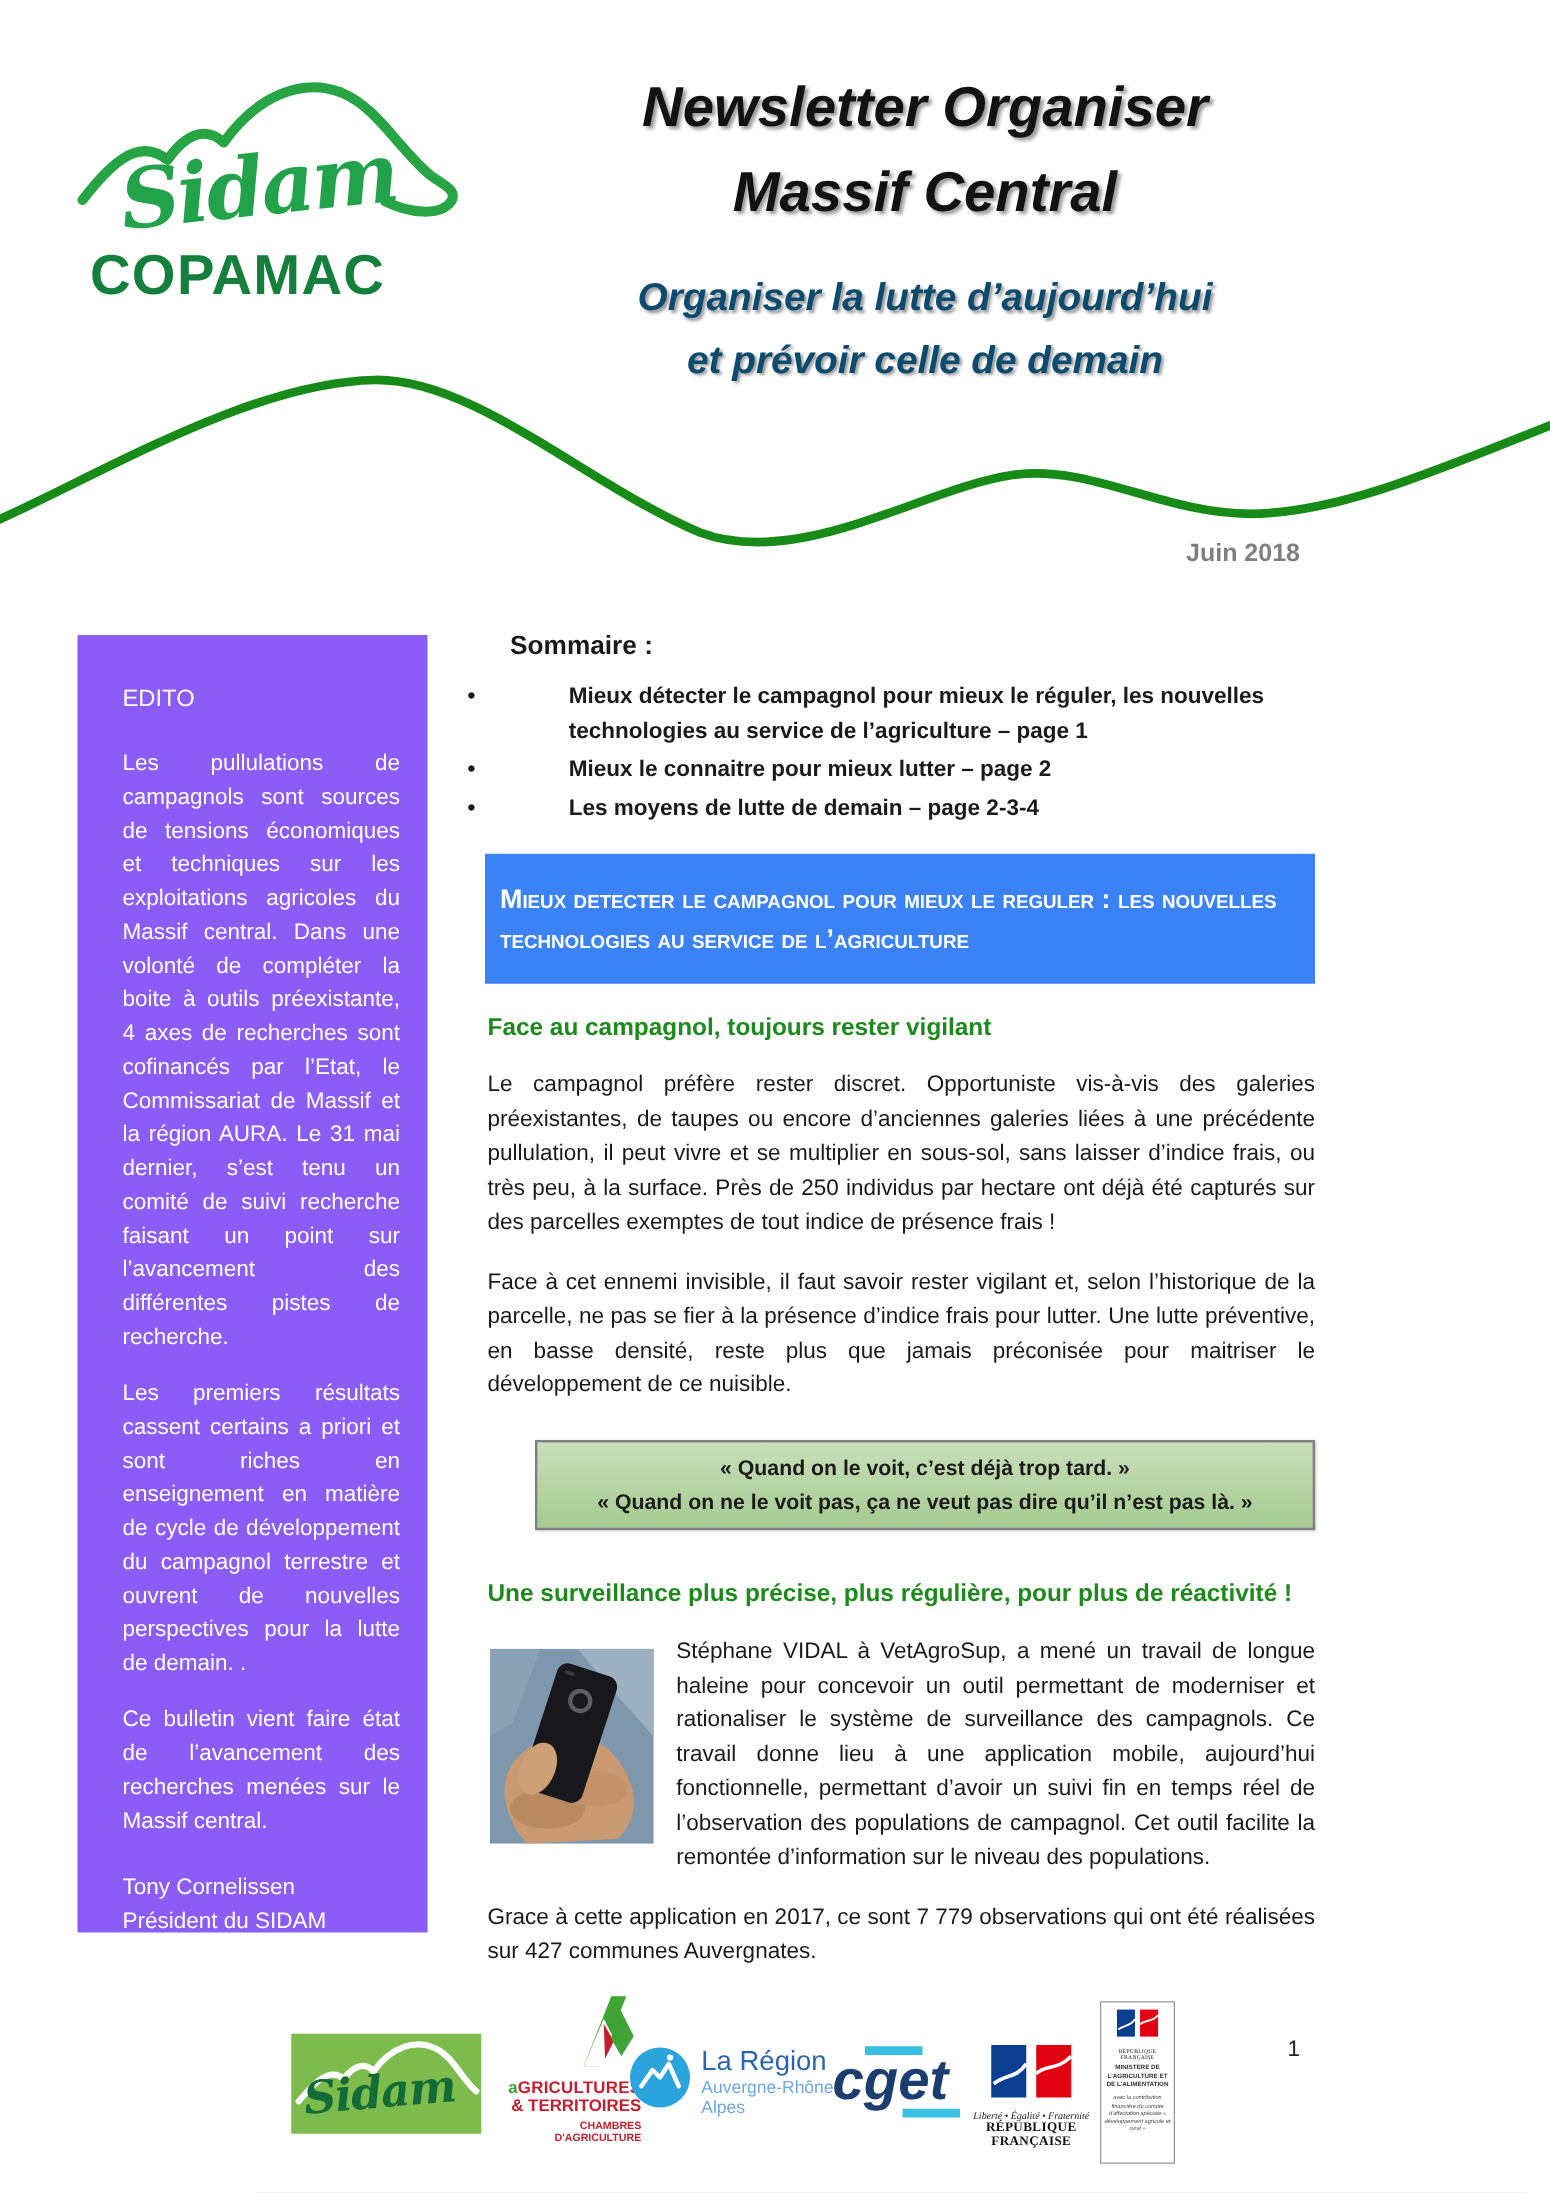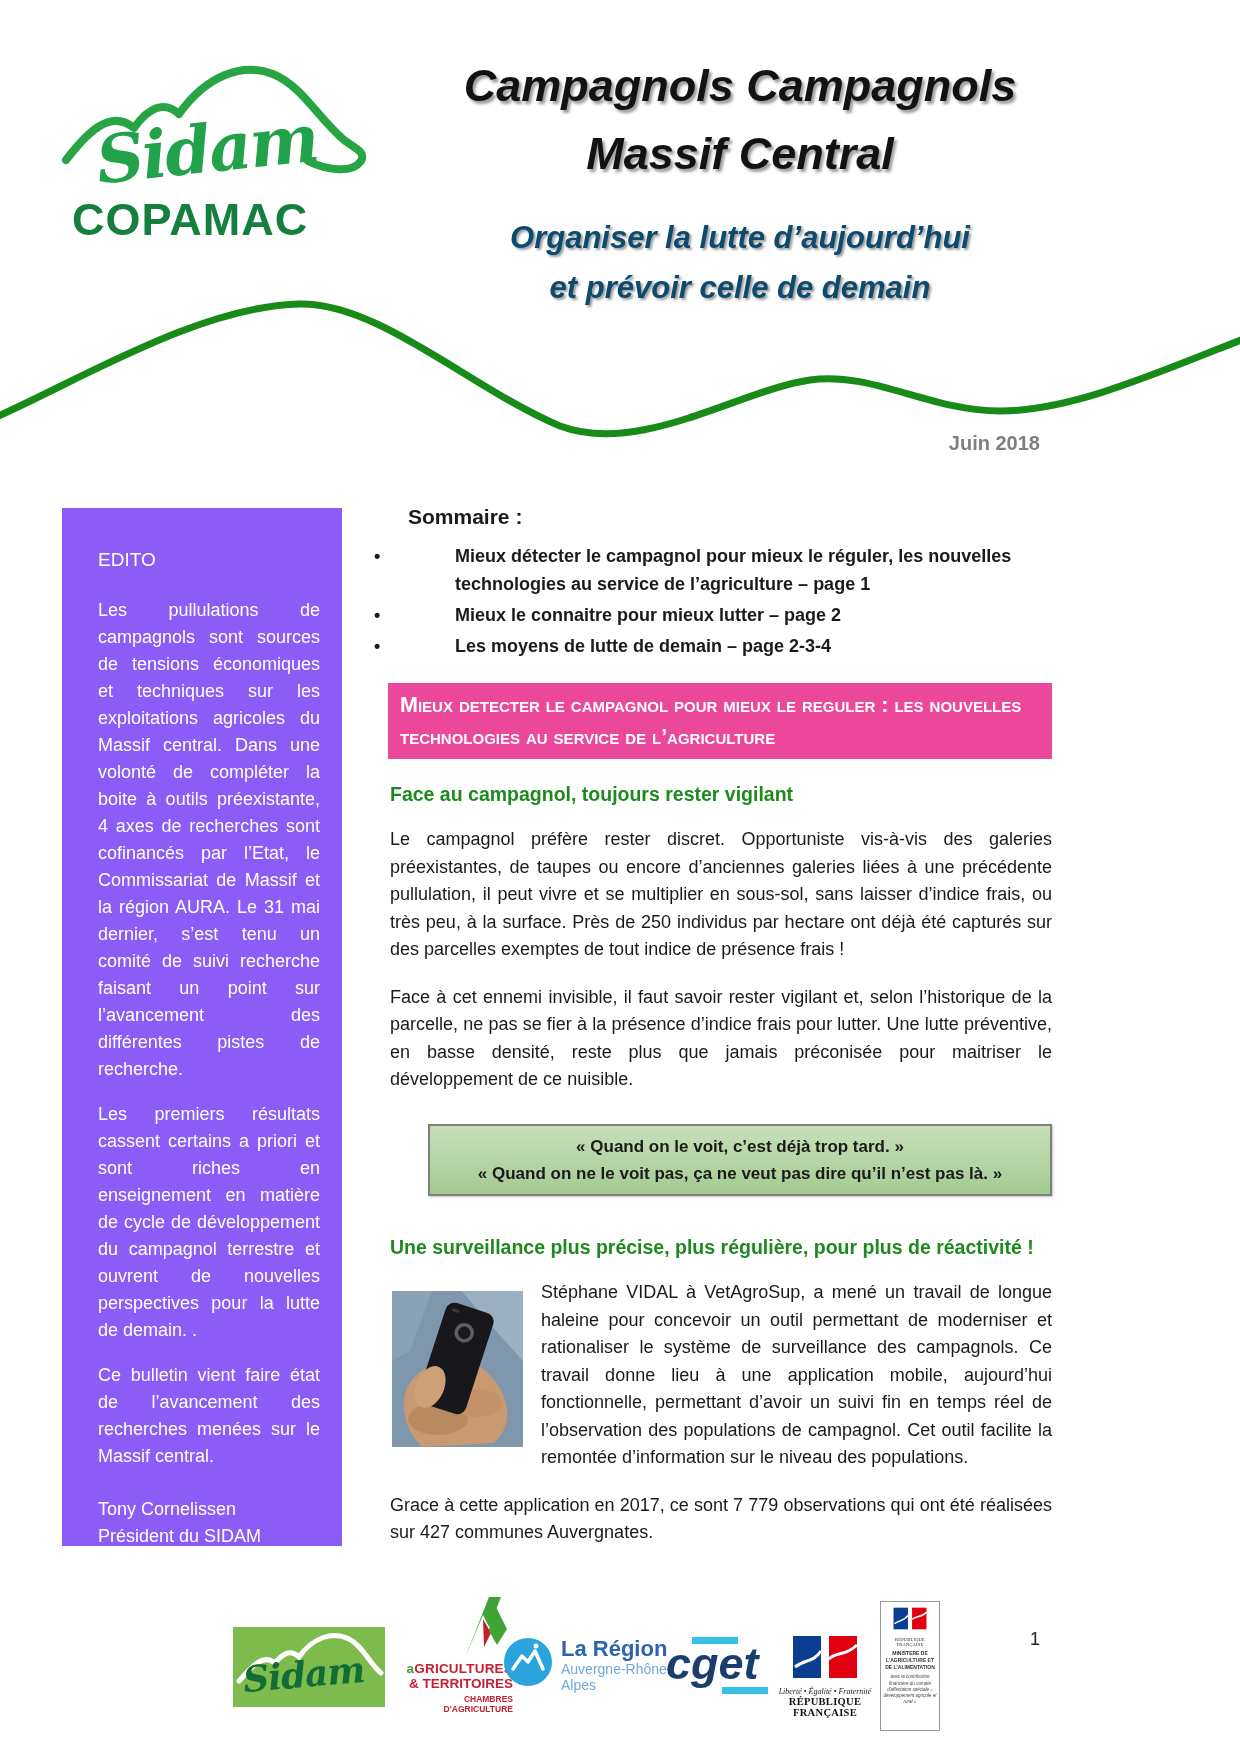--- a/index.html
+++ b/index.html
@@ -48,23 +48,23 @@
   .edito .signature div{line-height:1.5;}
   
   .main{position:absolute;left:388px;top:505px;width:664px;}
   .toc-heading{font-size:21px;font-weight:bold;margin:0 0 14px 20px;}
   .toc-item{
     position:relative;padding-left:67px;font-weight:bold;font-size:18px;
     line-height:1.55;margin-bottom:3px;
   }
   .toc-item .bullet{position:absolute;left:-14px;top:0;font-size:18px;}
   .banner{
-    margin-top:22px;background:#ec4899;color:#ffffff;font-weight:bold;
+    margin-top:22px;background:#3b82f6;color:#ffffff;font-weight:bold;
     font-variant:small-caps;font-size:21.5px;line-height:1.5;
-    padding:6px 12px;box-sizing:border-box;
+    padding:20px 12px;box-sizing:border-box;
   }
   .green-heading{color:#1E8A1E;font-weight:bold;font-size:19.5px;margin:24px 0 20px 2px;}
   .green-heading.second{margin-top:40px;}
   p.body{font-size:18px;line-height:1.53;text-align:justify;margin:0 0 20px 2px;}
   .quote-box{
     margin:30px 0 10px 40px;background:linear-gradient(180deg,#c8dfba 0%,#a5ca90 100%);
     border:2px solid #7f7f7f;text-align:center;font-weight:bold;font-size:17px;
     line-height:1.6;padding:7px 10px;box-shadow:1px 1px 2px rgba(0,0,0,0.25);
   }
   .photo{
@@ -81,21 +81,21 @@
     font-style:italic;font-weight:bold;font-size:36px;color:#136B35;
     transform:rotate(-5deg);letter-spacing:-1px;
   }
   .f-agri{position:absolute;left:393px;top:0;width:120px;text-align:right;}
   .f-agri .l1{color:#C41E2F;font-weight:bold;font-size:13.5px;letter-spacing:0.2px;}
   .f-agri .l1::first-letter{color:#3FA435;}
   .f-agri .l2{color:#C41E2F;font-weight:bold;font-size:13.5px;}
   .f-agri .l3{color:#C41E2F;font-size:8.5px;font-weight:bold;margin-top:3px;}
   .f-region{position:absolute;left:503px;top:42px;width:175px;}
   .f-region .icon{float:left;margin-right:8px;}
-  .f-region .l1{color:#2D64AD;font-weight:700;font-size:22px;line-height:1.1;}
+  .f-region .l1{color:#2D64AD;font-weight:400;font-size:22px;line-height:1.1;}
   .f-region .l2{color:#6FA8DC;font-size:14px;}
   .f-cget{position:absolute;left:666px;top:46px;width:110px;height:60px;}
   .f-cget .txt{
     font-size:45px;font-weight:800;color:#1C3E6F;letter-spacing:0px;
     font-family:"Liberation Sans",sans-serif;line-height:1;font-style:italic;
   }
   .f-cget .bar-top{position:absolute;left:26px;top:-4px;width:46px;height:7px;background:#39C1E3;}
   .f-cget .bar-bottom{position:absolute;left:56px;top:46px;width:46px;height:7px;background:#39C1E3;}
   .f-rf{position:absolute;left:770px;top:40px;width:110px;text-align:center;}
   .f-rf .motto{font-family:"Liberation Serif",serif;font-style:italic;font-size:8px;color:#222;margin-top:2px;}
@@ -116,21 +116,21 @@
 
   <div class="logo-block">
     <svg class="mountain-svg" width="310" height="150" viewBox="0 0 310 150">
       <path d="M 8,112 C 28,86 52,60 76,80 C 90,60 106,52 121,66 C 148,28 184,14 215,26 C 244,38 260,70 286,92 C 298,101 308,104 303,113 C 294,126 268,122 250,113" fill="none" stroke="#27A443" stroke-width="8" stroke-linecap="round" stroke-linejoin="round"></path>
     </svg>
     <div class="sidam-script">Sidam</div>
     <div class="copamac">COPAMAC</div>
   </div>
 
   <div class="title-block">
-    <div class="title-line">Campagnols Campagnols</div>
+    <div class="title-line">Newsletter Organiser</div>
     <div class="title-line">Massif Central</div>
     <div class="subtitle-block">
       <div class="subtitle-line">Organiser la lutte d’aujourd’hui</div>
       <div class="subtitle-line">et prévoir celle de demain</div>
     </div>
   </div>
 
   <svg class="wave-svg" width="1240" height="200" viewBox="0 0 1240 200">
     <path d="M -6,160 C 80,122 200,48 300,46 C 380,45 470,130 560,168 C 640,198 740,132 810,122 C 872,113 930,153 1000,153 C 1070,153 1150,118 1246,80" fill="none" stroke="#178A17" stroke-width="7" stroke-linecap="round"></path>
   </svg>

